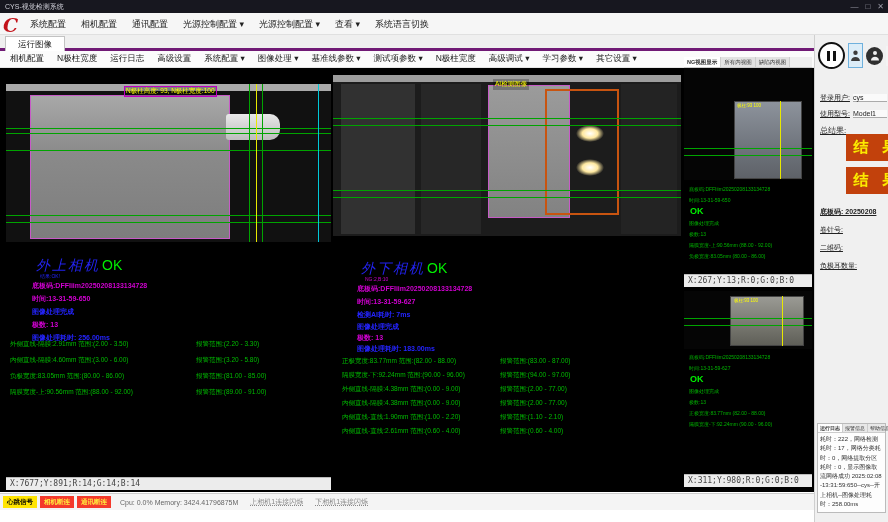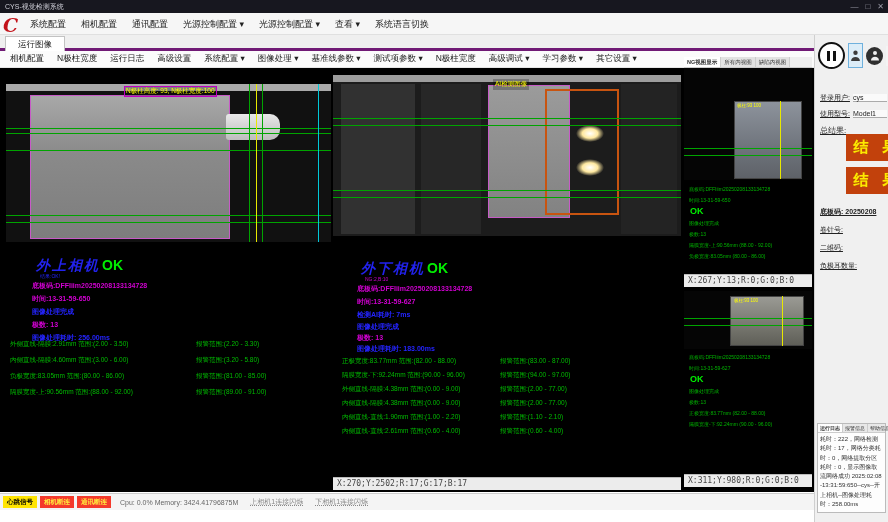--- a/index.html
+++ b/index.html
@@ -42,21 +42,21 @@
                   line-height:12px; padding-left:4px; }
 
   .band { position:absolute; left:0; right:0; height:7px; background:#a9a9a9; }
   .hline { position:absolute; left:0; right:0; height:1px; background:#00a400; }
   .vline { position:absolute; width:1px; }
   .v-y { background:#e8e800; } .v-g { background:#00a400; } .v-c { background:#00c8d8; }
 
   .ov-label { position:absolute; color:#ffff00; font-size:6.5px; white-space:nowrap;
               border:1px solid #c000c0; padding:0 1px; background:rgba(0,0,0,.25); }
 
-  .cam-title { position:absolute; font-size:14px; font-weight:bold; font-style:italic;
+  .cam-title { position:absolute; font-size:14px; font-weight:normal; font-style:italic;
                color:#2222ee; letter-spacing:2px; white-space:nowrap; }
   .cam-title .ok { color:#00ee00; font-style:normal; letter-spacing:0; margin-left:2px; }
   .tiny-sub { position:absolute; font-size:5px; white-space:nowrap; }
   .mag { color:#d000d0; } .blu { color:#2424ff; }
   .info-line { position:absolute; font-size:7px; font-weight:bold; white-space:nowrap; }
 
   .meas-list { position:absolute; left:4px; right:2px; }
   .meas-row { display:flex; white-space:nowrap; color:#00bb00; font-size:6.5px; }
   #left-panel .meas-row { margin-bottom:7px; }
   #mid-panel  .meas-row { margin-bottom:5px; }
@@ -224,20 +224,21 @@
         <div class="meas-row">
           <span class="mtext">负极宽度:83.05mm 范围:(80.00 - 86.00)</span>
           <span class="malarm">报警范围:(81.00 - 85.00)</span>
         </div>
 
         <div class="meas-row">
           <span class="mtext">隔膜宽度-上:90.56mm 范围:(88.00 - 92.00)</span>
           <span class="malarm">报警范围:(89.00 - 91.00)</span>
         </div>
       </div>
+    <div class="coords-strip">X:7677;Y:891;R:14;G:14;B:14</div>
   </div>
 
   <div id="mid-panel" class="panel">
     <div id="mp-img">
       <div class="band" style="top:0;background:#9d9d9d;"></div>
       <div id="mp-d1"></div>
       <div id="mp-d2"></div>
       <div id="mp-d3"></div>
       <div id="mp-block"></div>
       <div id="mp-orange"></div>
@@ -284,21 +285,20 @@
         <div class="meas-row">
           <span class="mtext">内侧直线-直线:1.90mm 范围:(1.00 - 2.20)</span>
           <span class="malarm">报警范围:(1.10 - 2.10)</span>
         </div>
 
         <div class="meas-row">
           <span class="mtext">内侧直线-直线:2.61mm 范围:(0.60 - 4.00)</span>
           <span class="malarm">报警范围:(0.60 - 4.00)</span>
         </div>
       </div>
-    <div class="coords-strip">X:270;Y:2502;R:17;G:17;B:17</div>
   </div>
 
   <div id="small-top" class="panel">
     <div id="st-tabs">
 
     <span class="st-tab active">NG视图显示</span>
         <span class="st-tab">所有内视图</span>
         <span class="st-tab">缺陷内视图</span>
       </div>
     <div class="sv-img" style="top:11px;height:112px;">

